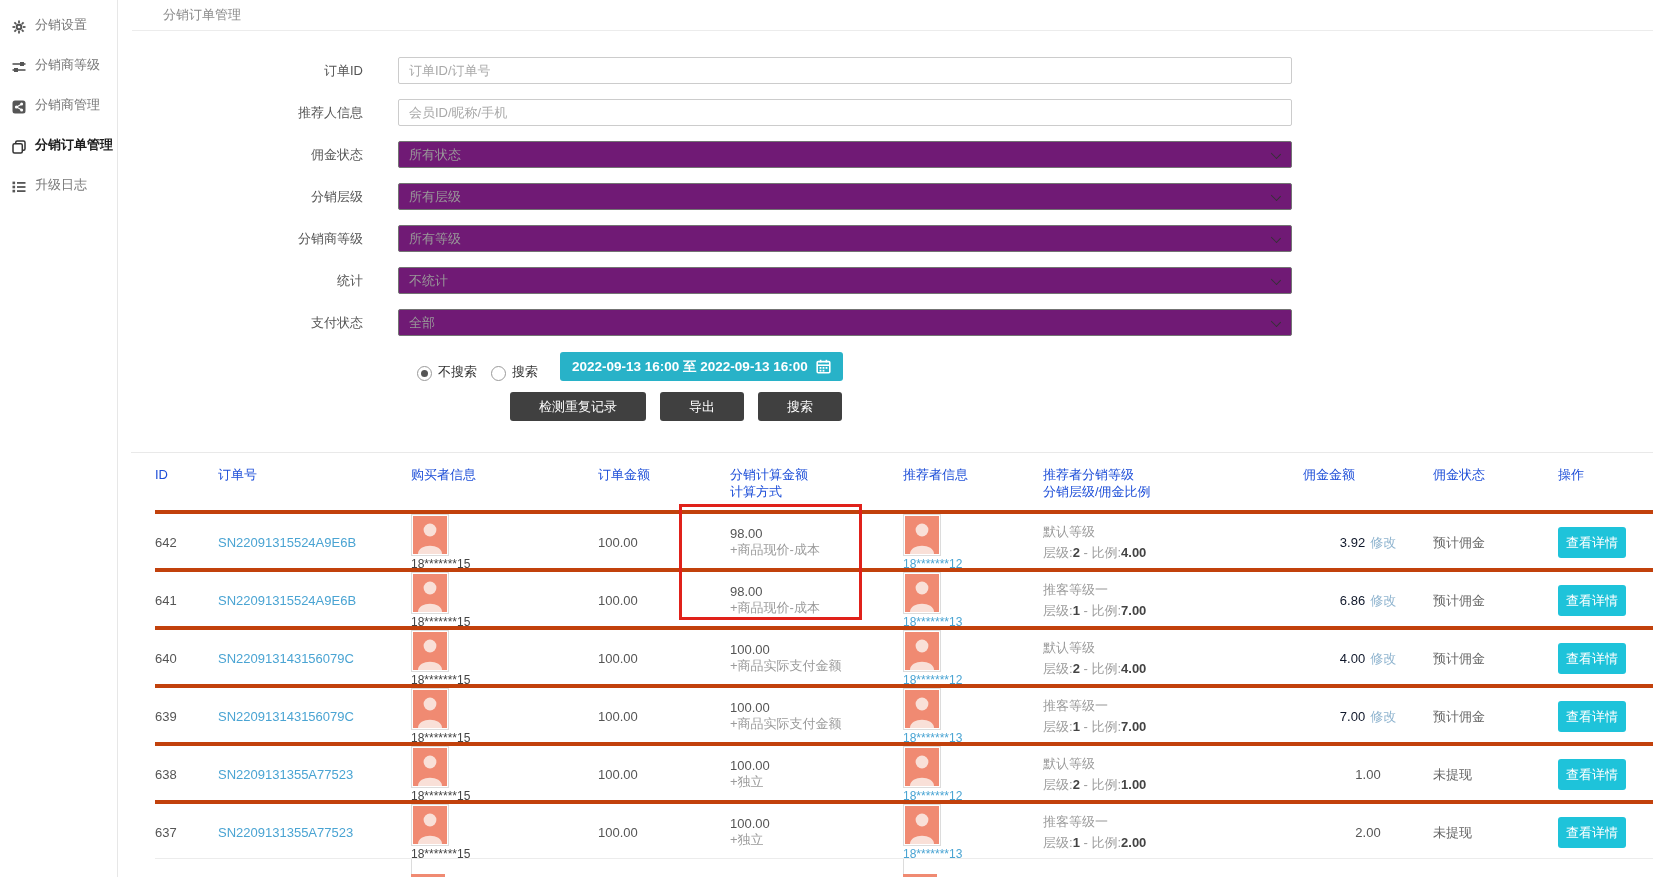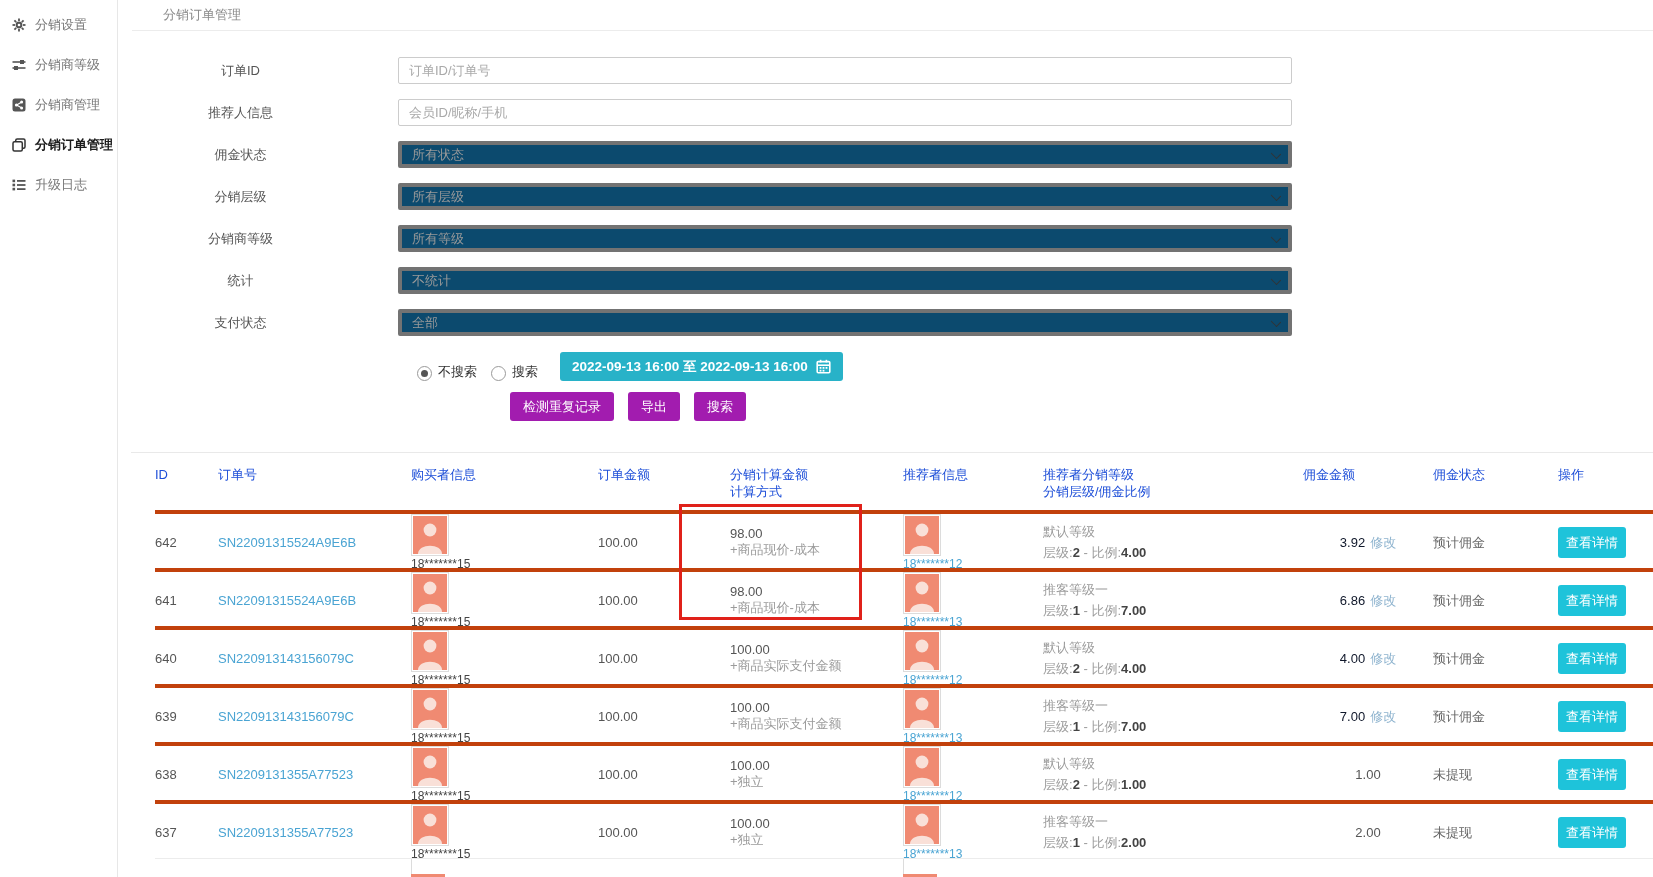--- a/index.html
+++ b/index.html
@@ -2,61 +2,61 @@
 <html><head>
 <meta charset="utf-8">
 <style>
   * { box-sizing: border-box; margin: 0; padding: 0; }
   html,body { width:1653px; height:877px; overflow:hidden; background:#fff;
     font-family:"Liberation Sans","DejaVu Sans",sans-serif; font-size:13px; color:#555; }
 
   
   .sidebar { position:absolute; left:0; top:0; width:118px; height:877px;
     border-right:1px solid #e7e7e7; background:#fff; padding-top:5px; }
-  .side-item { display:flex; align-items:center; gap:9px; padding:11px 0 11px 12px;
+  .side-item { display:flex; align-items:flex-end; gap:9px; padding:11px 0 11px 12px;
     color:#777; cursor:pointer; white-space:nowrap; }
   .side-item .sicon { width:14px; height:14px; flex:0 0 14px; display:inline-flex; }
   .side-item.active { color:#1c1c1c; font-weight:bold; }
 
   
   .content { position:absolute; left:118px; top:0; width:1535px; height:877px; }
   .title-bar { height:31px; }
   .title-bar .tb-inner { margin-left:14px; height:31px; border-bottom:1px solid #ececec;
     display:flex; align-items:center; }
   .page-title { margin-left:31px; color:#8a8a8a; }
 
   
   .filter-form { margin-top:26px; }
   .frow { display:flex; height:27px; margin-bottom:15px; }
-  .flabel { width:245px; text-align:center; line-height:27px; color:#555; }
+  .flabel { width:245px; text-align:right; line-height:27px; color:#555; }
   .fctrl { margin-left:35px; width:894px; position:relative; }
   .tinput { width:100%; height:27px; border:1px solid #ccc; border-radius:2px;
     padding:0 10px; font-size:13px; color:#555; outline:none;
     font-family:"Liberation Sans","DejaVu Sans",sans-serif; }
   .tinput::placeholder { color:#a9a9a9; }
-  .sel { width:100%; height:27px; border:4px solid #737373; border-radius:2px;
+  .sel { width:100%; height:27px; border:1px solid #737373; border-radius:2px;
     padding:0 24px 0 10px; display:flex; align-items:center; color:#999;
-    background:#0c4a6e; cursor:pointer; }
+    background:#701a75; cursor:pointer; }
   .chev { position:absolute; right:12px; top:9px; width:8px; height:8px;
     border-right:1.4px solid #333; border-bottom:1.4px solid #333;
     transform:rotate(45deg) scale(1,.8); }
 
   .radio-row { margin-top:16px; margin-left:299px; display:flex; align-items:flex-end; height:29px; }
   .radio { width:15px; height:15px; border:1px solid #9a9a9a; border-radius:50%;
     display:inline-flex; align-items:center; justify-content:center; background:#fff; cursor:pointer; }
   .radio.checked::after { content:""; width:7px; height:7px; border-radius:50%; background:#555; }
   .radio-lb { margin:0 14px 0 6px; color:#333; cursor:pointer; }
   .date-btn { margin-left:8px; display:inline-flex; align-items:center; gap:8px;
     background:#28b2c8; color:#fff; font-weight:bold; font-size:13.5px;
     height:29px; padding:8px 12px; border:none; border-radius:3px; cursor:pointer;
     font-family:"Liberation Sans","DejaVu Sans",sans-serif; }
 
   .btn-row { margin-top:11px; margin-left:392px; display:flex; gap:14px; }
-  .green-btn { background:#a21caf; color:#fff; border:none; border-radius:3px;
-    height:29px; padding:0 13px; font-size:13px; cursor:pointer;
+  .green-btn { background:#404040; color:#fff; border:none; border-radius:3px;
+    height:29px; padding:0 29px; font-size:13px; cursor:pointer;
     font-family:"Liberation Sans","DejaVu Sans",sans-serif; }
 
   
   .table-wrap { margin-top:31px; }
   .tgrid { display:grid; margin-left:37px;
     grid-template-columns:63px 193px 187px 132px 173px 140px 260px 130px 125px 105px; }
   .thead-line { border-top:1px solid #e9e9e9; margin-left:13px; }
   .thead { padding:13px 0 10px 0; color:#1d4ed8; }
   .thead .hcell { line-height:17px; }
   .trow { border-top:4px solid #c2410c; height:58px; align-items:center; }

